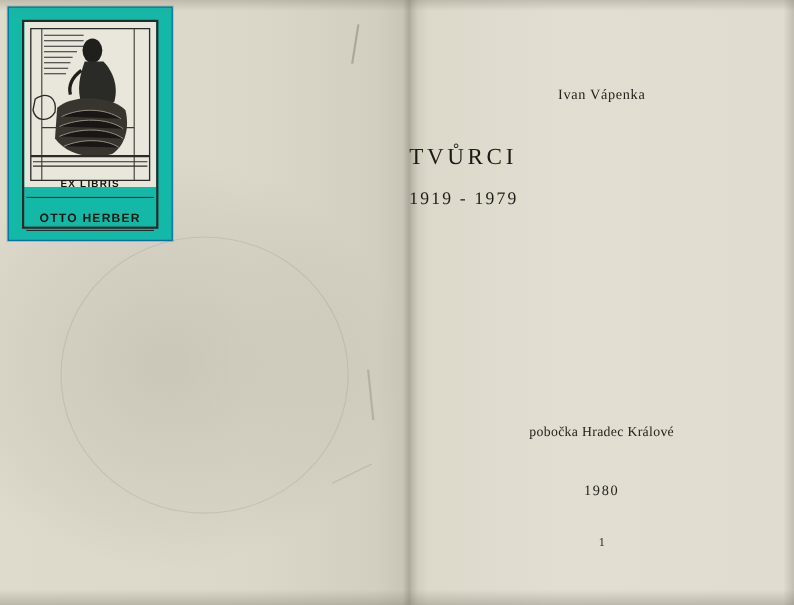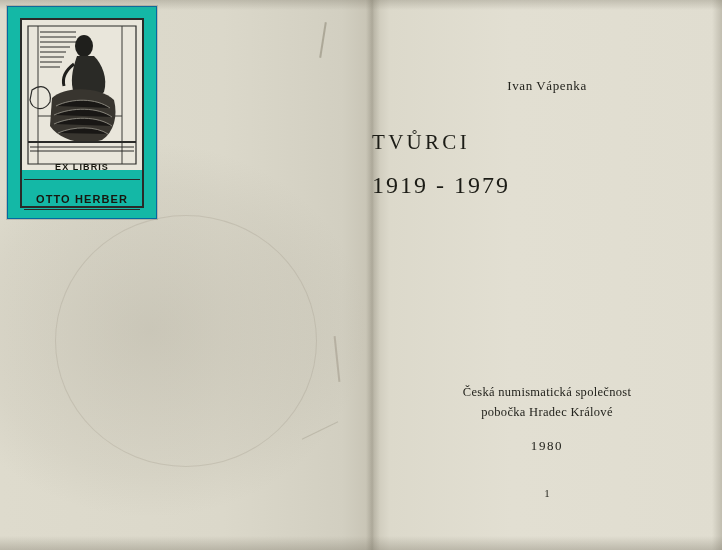--- a/index.html
+++ b/index.html
@@ -134,21 +134,21 @@
     text-align: left;
     color: #1c1c16;
   }
   .title-line {
     font-size: 21px;
     letter-spacing: 3.3px;
     margin-bottom: 17px;
     white-space: nowrap;
   }
   .title-line.t3 { letter-spacing: 3.6px; }
-  .title-line.t4 { font-size: 24px; letter-spacing: 2.0px; margin-bottom: 0; }
+  .title-line.t4 { font-size: 16px; letter-spacing: 2.0px; margin-bottom: 0; }
 
   .imprint {
     position: absolute;
     left: 372px; top: 382px;
     width: 350px;
     text-align: center;
     color: #23231d;
     font-size: 12.5px;
     line-height: 20px;
     letter-spacing: 0.3px;
@@ -245,21 +245,20 @@
   </div>
 
   <div class="author">Ivan Vápenka</div>
 
   <div class="title-block">
     <div class="title-line t1">TVŮRCI</div>
     <div class="title-line t4">1919 - 1979</div>
   </div>
 
   <div class="imprint">
-    <div>Česká numismatická společnost</div>
     <div>pobočka Hradec Králové</div>
   </div>
 
   <div class="year">1980</div>
 
   <div class="folio">1</div>
 
   <div class="edge-top"></div>
   <div class="edge-bottom"></div>
   <div class="edge-right"></div>

